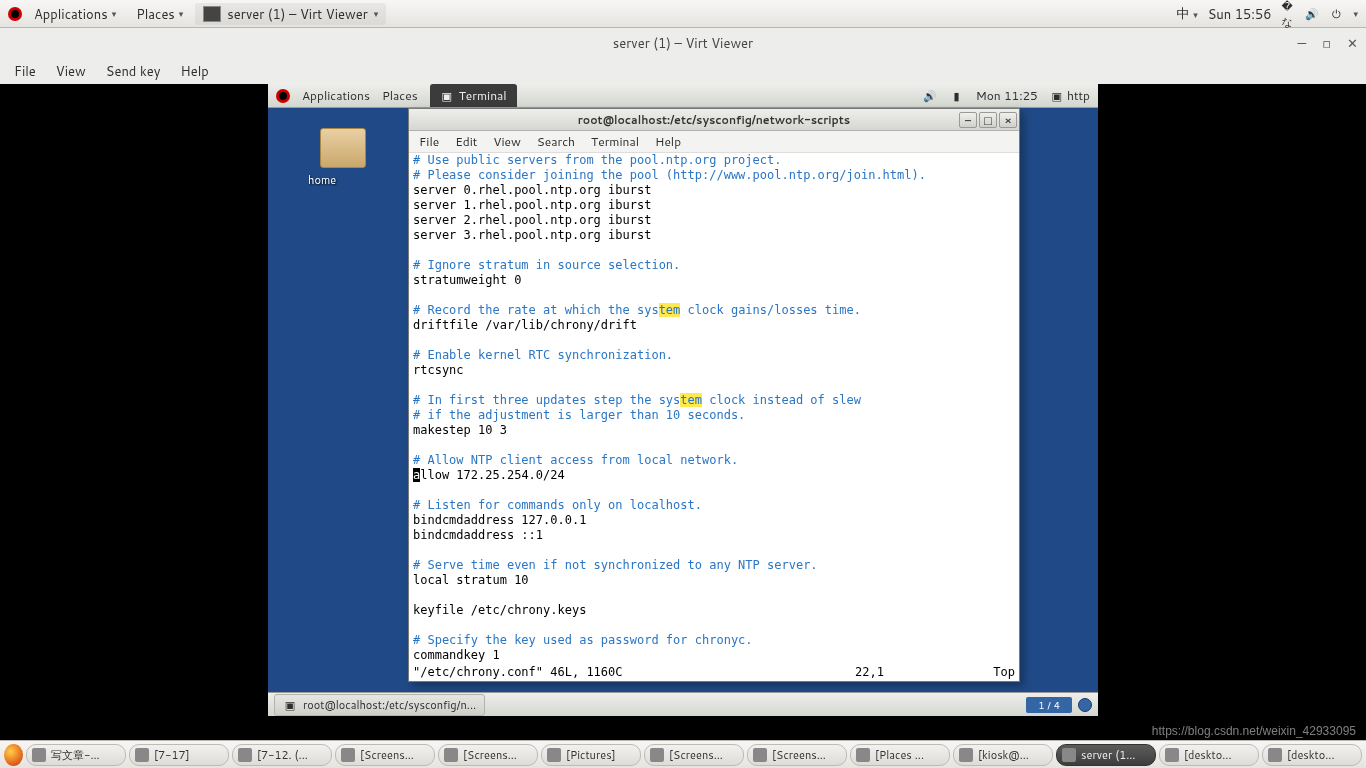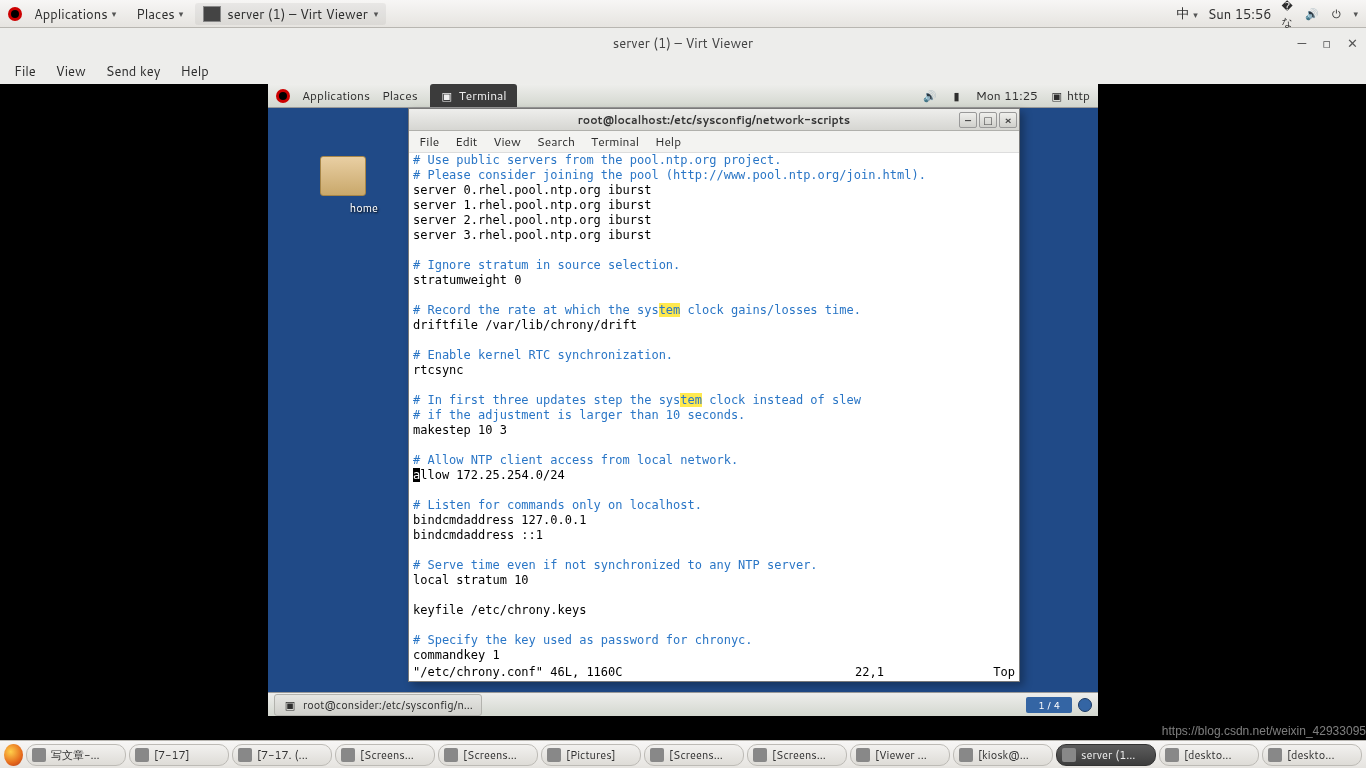--- a/index.html
+++ b/index.html
@@ -30,21 +30,21 @@
 
 
 .guest-topbar { height:24px; background:linear-gradient(#eeeeec,#d3d7cf); border-bottom:1px solid #999; display:flex; align-items:center; padding:0 8px; font-size:12px; color:#2e2e2e; }
 .guest-topbar .left{display:flex;align-items:center;gap:12px;}
 .guest-topbar .spacer{flex:1;}
 .guest-topbar .right{display:flex;align-items:center;gap:12px;}
 .guest-topbar .tab{display:flex;align-items:center;gap:5px;background:#3b3b3b;color:#eee;padding:3px 10px;margin:-3px 0;border-radius:3px 3px 0 0;}
 .mini-icon{width:14px;height:14px;display:inline-flex;align-items:center;justify-content:center;font-size:11px;}
 
 
-.desktop-icon { position:absolute; width:70px; text-align:right; color:#fff; font-size:11px; text-shadow:1px 1px 2px #000;margin-top:28px; }
+.desktop-icon { position:absolute; width:70px; text-align:left; color:#fff; font-size:11px; text-shadow:1px 1px 2px #000; }
 .desktop-icon .glyph { width:46px; height:40px; margin:0 auto 4px; border-radius:3px; display:flex; align-items:center; justify-content:center; font-size:22px; }
 .folder-glyph { background:linear-gradient(#e9cfa3,#c9a86b); border:1px solid #a78648; }
 .trash-glyph { background:linear-gradient(#d0d7dc,#9aa7b0); border:1px solid #6f7b84; border-radius:4px 4px 8px 8px; width:36px;}
 
 
 .term-window { position:absolute; left:140px; top:24px; width:612px; height:574px; background:#fff; border:1px solid #7a7a7a; box-shadow:4px 4px 8px rgba(0,0,0,.3); display:flex; flex-direction:column; }
 .term-titlebar { height:22px; background:linear-gradient(#eeeeec,#d6d6d2); border-bottom:1px solid #b0b0ac; display:flex; align-items:center; justify-content:center; position:relative; font-size:11px; font-weight:bold; color:#333;}
 .term-titlebar .btns{position:absolute;right:2px;display:flex;gap:2px;}
 .term-titlebar .b{width:18px;height:16px;background:linear-gradient(#efefec,#d0d0cc);border:1px solid #999;border-radius:2px;display:flex;align-items:center;justify-content:center;font-size:10px;color:#444;}
 .term-menubar { height:22px; display:flex; align-items:center; gap:16px; padding:0 10px; font-size:12px; color:#2e2e2e; background:#f3f3f1; border-bottom:1px solid #ddd;}
@@ -65,21 +65,21 @@
 .blue-dot{width:14px;height:14px;border-radius:50%;background:#3465a4;border:1px solid #1c3a63;display:inline-block;}
 
 
 .host-bottombar { position:fixed; left:0; right:0; bottom:0; height:28px; background:linear-gradient(#f7f6f5,#e6e4e0); border-top:1px solid #b8b6b1; display:flex; align-items:center; padding:0 4px; gap:3px; }
 .host-bottombar .task { width:100px; height:22px; background:linear-gradient(#f2f1ef,#dedcd7); border:1px solid #bdbbb6; border-radius:10px; display:flex; align-items:center; gap:5px; padding:0 5px; font-size:11px; color:#333; overflow:hidden; white-space:nowrap;}
 .host-bottombar .task.last{background:linear-gradient(#5c5c5c,#3d3d3d);color:#eee;border-color:#333;}
 .host-bottombar .ic{width:14px;height:14px;display:inline-block;background:#888;border-radius:2px;flex:none;}
 .ff-icon{width:22px;height:22px;background:radial-gradient(circle at 35% 35%,#ffcf4b,#e66b1c 60%,#b1361b);border-radius:50%;display:inline-block;}
 
 
-.watermark{position:absolute;right:0;bottom:30px;color:rgba(210,210,210,.6);font-size:12px;font-family:sans-serif;pointer-events:none;}
+.watermark{position:absolute;right:10px;bottom:30px;color:rgba(210,210,210,.6);font-size:12px;font-family:sans-serif;pointer-events:none;}
 </style>
 </head>
 <body>
 
 <div class="host-topbar">
   <div class="left">
     <span class="rh-dot"></span>
     <span class="item">
         <span>Applications</span> 
         <span class="down-caret">▾</span>
@@ -169,21 +169,21 @@
         <div class="term-status">
           <span class="col1">"/etc/chrony.conf" 46L, 1160C</span>
           <span class="col2">22,1</span>
           <span class="col3">Top</span>
         </div>
       </div>
 
       <div class="guest-bottombar">
         <span class="task">
           <span class="mini-icon">▣</span>
-          <span>root@consider:/etc/sysconfig/n...</span>
+          <span>root@localhost:/etc/sysconfig/n...</span>
         </span>
         <span class="spacer"></span>
         <span class="ws-ind">1 / 4</span>
         <span class="blue-dot"></span>
       </div>
 
     </div>
   </div>
 </div>
 
@@ -193,21 +193,21 @@
       <div class="task">
         <span class="ic"></span>
         <span>写文章-...</span>
       </div>
       <div class="task">
         <span class="ic"></span>
         <span>[7-17]</span>
       </div>
       <div class="task">
         <span class="ic"></span>
-        <span>[7-17. (...</span>
+        <span>[7-12. (...</span>
       </div>
       <div class="task">
         <span class="ic"></span>
         <span>[Screens...</span>
       </div>
       <div class="task">
         <span class="ic"></span>
         <span>[Screens...</span>
       </div>
       <div class="task">
@@ -217,21 +217,21 @@
       <div class="task">
         <span class="ic"></span>
         <span>[Screens...</span>
       </div>
       <div class="task">
         <span class="ic"></span>
         <span>[Screens...</span>
       </div>
       <div class="task">
         <span class="ic"></span>
-        <span>[Viewer ...</span>
+        <span>[Places ...</span>
       </div>
       <div class="task">
         <span class="ic"></span>
         <span>[kiosk@...</span>
       </div>
       <div class="task last">
         <span class="ic"></span>
         <span>server (1...</span>
       </div>
       <div class="task">

